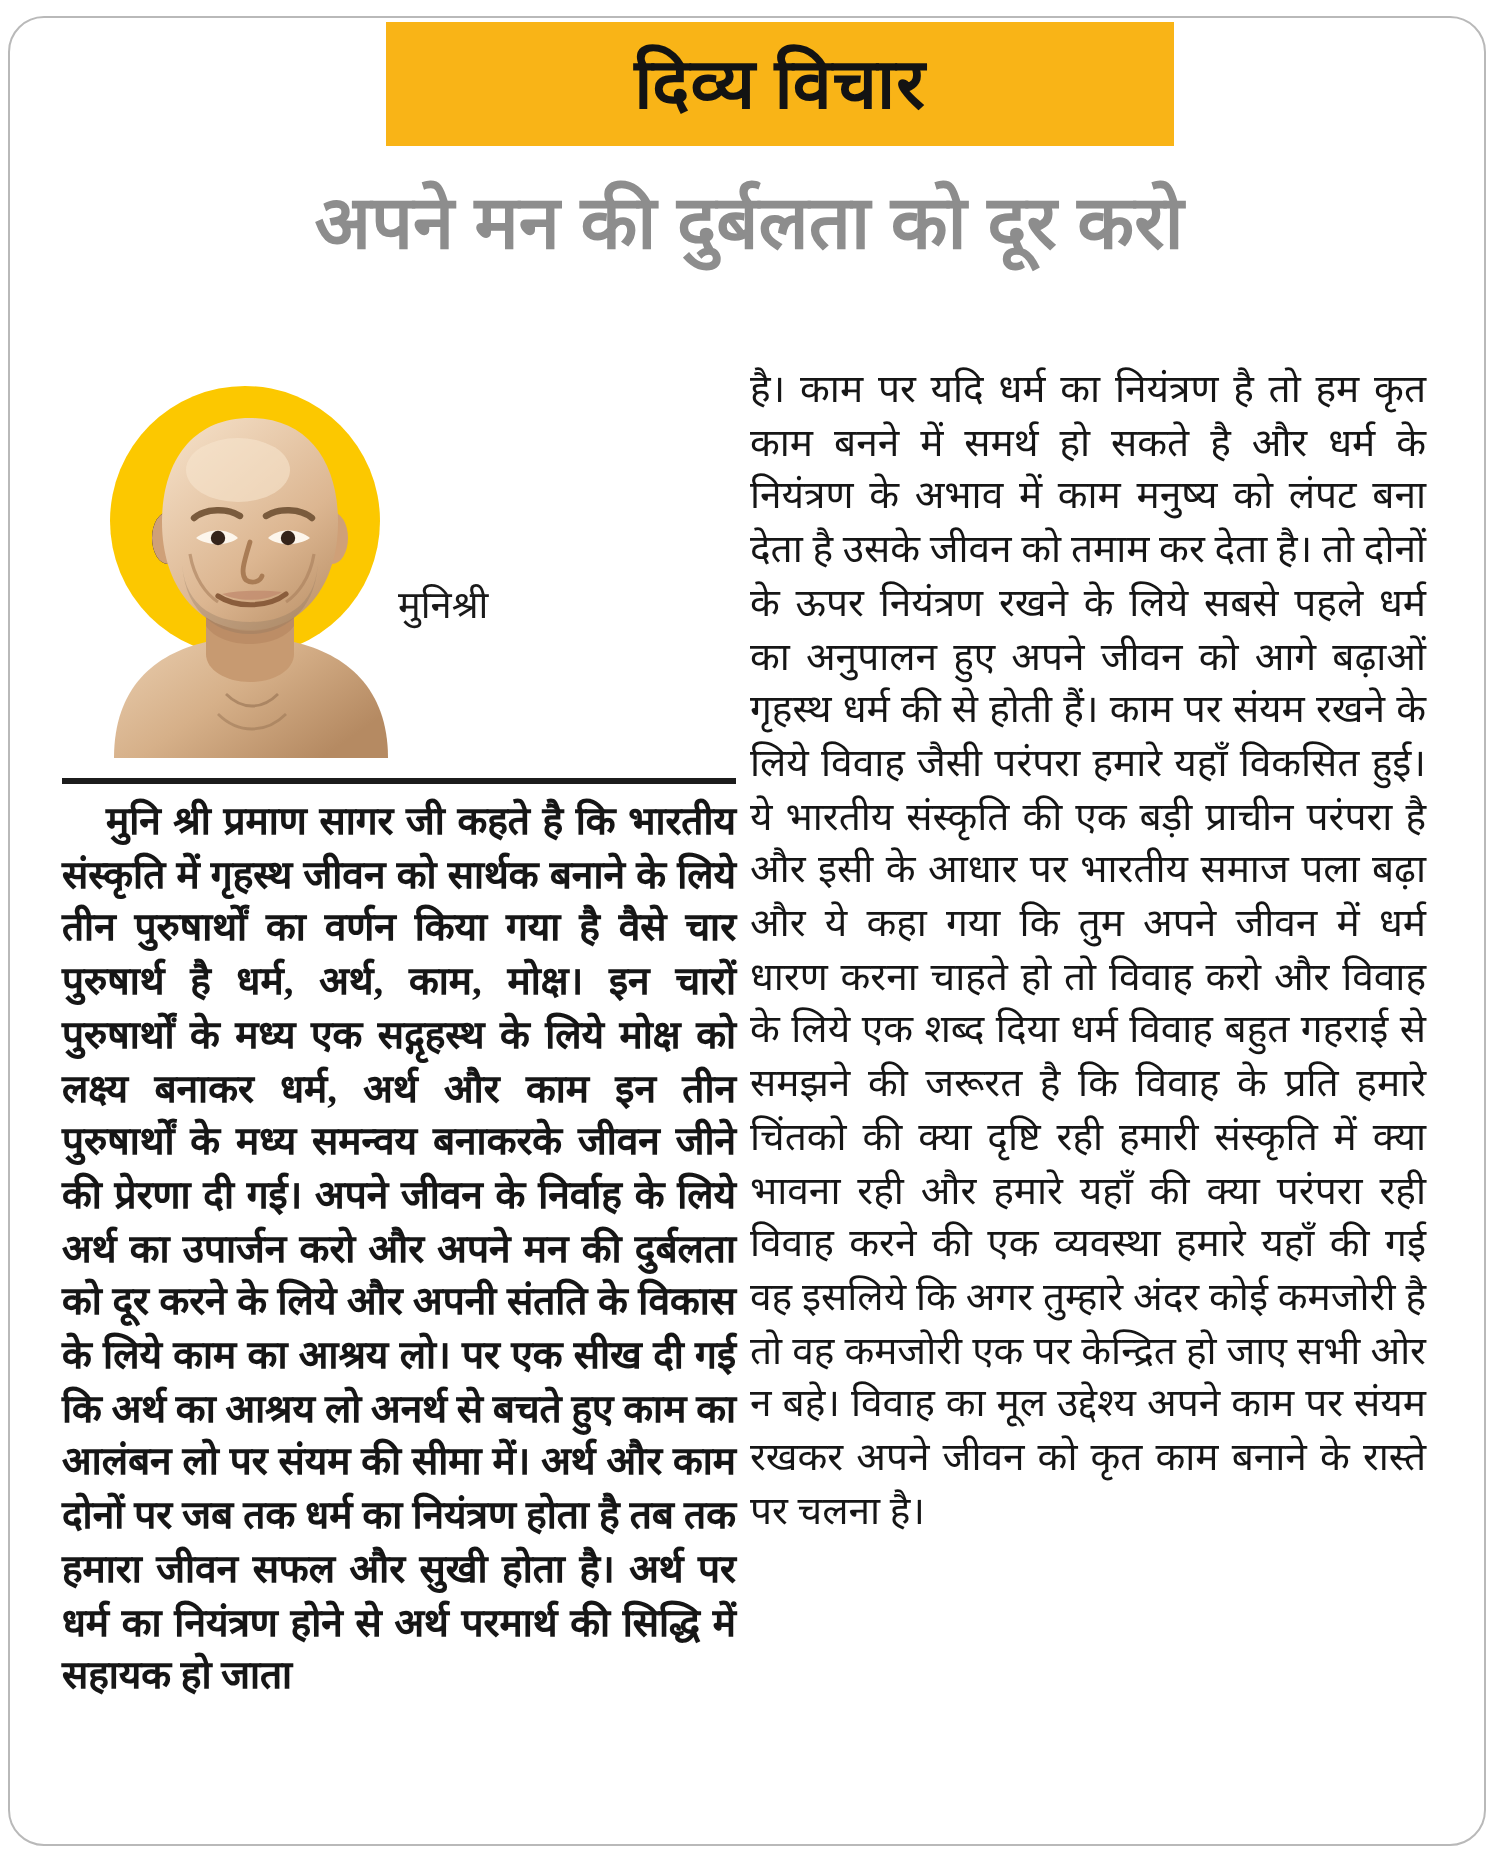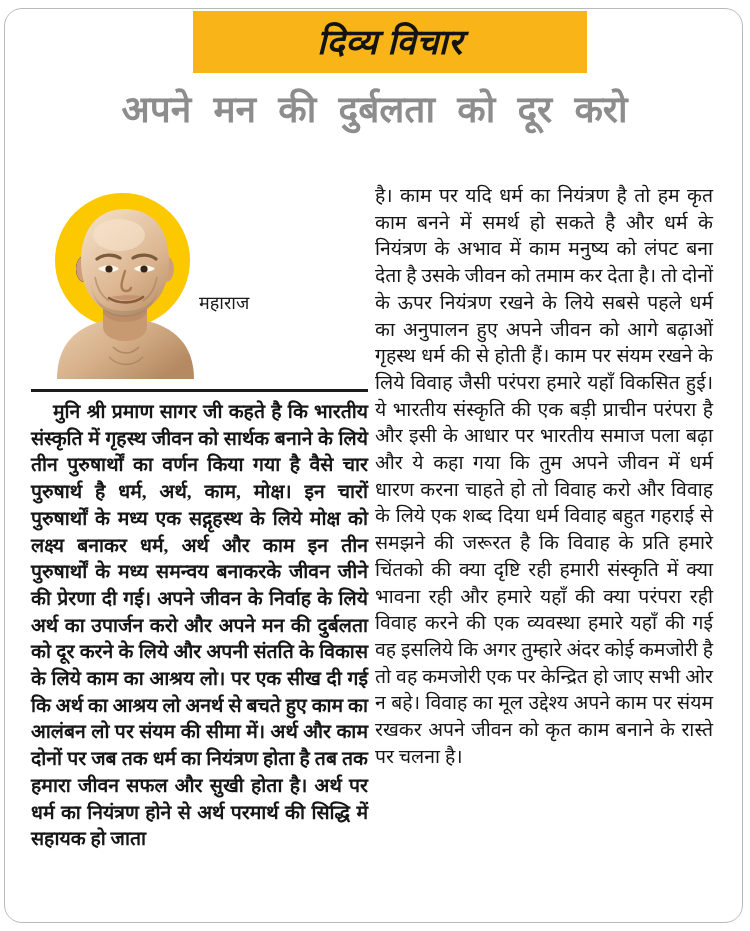--- a/index.html
+++ b/index.html
@@ -32,40 +32,39 @@
   .masthead {
     position: absolute;
     left: 188px;
     top: 2px;
     width: 394px;
     height: 62px;
     background: #f9b417;
     display: flex;
     align-items: center;
     justify-content: center;
-    font-style: italic;
   }
   .masthead-title {
     font-family: "Liberation Serif", "DejaVu Serif", serif;
     font-weight: 700;
     font-size: 35px;
     line-height: 1;
     color: #131313;
     letter-spacing: 0.5px;
     white-space: nowrap;
   }
 
   
   .headline {
     position: absolute;
     left: 0;
     top: 80px;
     width: 739px;
     text-align: center;
-    font-family: Liberation Mono, monospace;
+    font-family: Liberation Sans, sans-serif;
     font-weight: 700;
     font-size: 37px;
     line-height: 1.25;
     color: #8d8d8d;
     white-space: nowrap;
   }
 
   
   .columns {
     position: absolute;
@@ -227,21 +226,21 @@
 
             <path d="M44 76 C46 88 52 96 58 100" stroke="#a87f5b" stroke-width="1.6" fill="none" opacity="0.6"></path>
             <path d="M106 76 C104 88 98 96 92 100" stroke="#a87f5b" stroke-width="1.6" fill="none" opacity="0.6"></path>
 
             <path d="M62 146 C70 154 80 154 88 146" stroke="#8a6648" stroke-width="1.4" fill="none" opacity="0.5"></path>
             <path d="M58 156 C68 166 82 166 92 156" stroke="#8a6648" stroke-width="1.4" fill="none" opacity="0.4"></path>
           </svg>
         </div>
 
         <div class="byline">
-          <div class="maharaj">महाराज</div>
+          <div class="muni">मुनिश्री</div>
         </div>
 
         <div class="divider"></div>
       </div>
 
       <div class="article">मुनि श्री प्रमाण सागर जी कहते है कि भारतीय संस्कृति में गृहस्थ जीवन को सार्थक बनाने के लिये तीन पुरुषार्थों का वर्णन किया गया है वैसे चार पुरुषार्थ है धर्म, अर्थ, काम, मोक्ष। इन चारों पुरुषार्थों के मध्य एक सद्गृहस्थ के लिये मोक्ष को लक्ष्य बनाकर धर्म, अर्थ और काम इन तीन पुरुषार्थों के मध्य समन्वय बनाकरके जीवन जीने की प्रेरणा दी गई। अपने जीवन के निर्वाह के लिये अर्थ का उपार्जन करो और अपने मन की दुर्बलता को दूर करने के लिये और अपनी संतति के विकास के लिये काम का आश्रय लो। पर एक सीख दी गई कि अर्थ का आश्रय लो अनर्थ से बचते हुए काम का आलंबन लो पर संयम की सीमा में। अर्थ और काम दोनों पर जब तक धर्म का नियंत्रण होता है तब तक हमारा जीवन सफल और सुखी होता है। अर्थ पर धर्म का नियंत्रण होने से अर्थ परमार्थ की सिद्धि में सहायक हो जाता</div>
     </div>
 
     <div class="col col-right">
       <div class="article">है। काम पर यदि धर्म का नियंत्रण है तो हम कृत काम बनने में समर्थ हो सकते है और धर्म के नियंत्रण के अभाव में काम मनुष्य को लंपट बना देता है उसके जीवन को तमाम कर देता है। तो दोनों के ऊपर नियंत्रण रखने के लिये सबसे पहले धर्म का अनुपालन हुए अपने जीवन को आगे बढ़ाओं गृहस्थ धर्म की से होती हैं। काम पर संयम रखने के लिये विवाह जैसी परंपरा हमारे यहाँ विकसित हुई। ये भारतीय संस्कृति की एक बड़ी प्राचीन परंपरा है और इसी के आधार पर भारतीय समाज पला बढ़ा और ये कहा गया कि तुम अपने जीवन में धर्म धारण करना चाहते हो तो विवाह करो और विवाह के लिये एक शब्द दिया धर्म विवाह बहुत गहराई से समझने की जरूरत है कि विवाह के प्रति हमारे चिंतको की क्या दृष्टि रही हमारी संस्कृति में क्या भावना रही और हमारे यहाँ की क्या परंपरा रही विवाह करने की एक व्यवस्था हमारे यहाँ की गई वह इसलिये कि अगर तुम्हारे अंदर कोई कमजोरी है तो वह कमजोरी एक पर केन्द्रित हो जाए सभी ओर न बहे। विवाह का मूल उद्देश्य अपने काम पर संयम रखकर अपने जीवन को कृत काम बनाने के रास्ते पर चलना है।</div>

